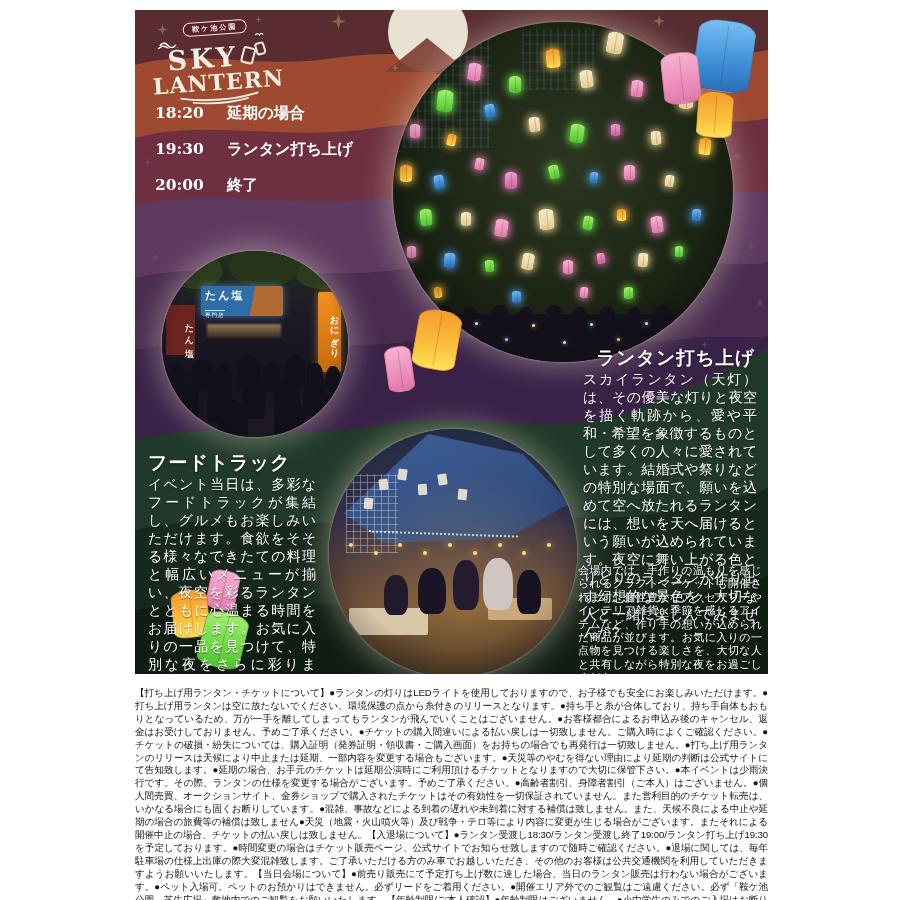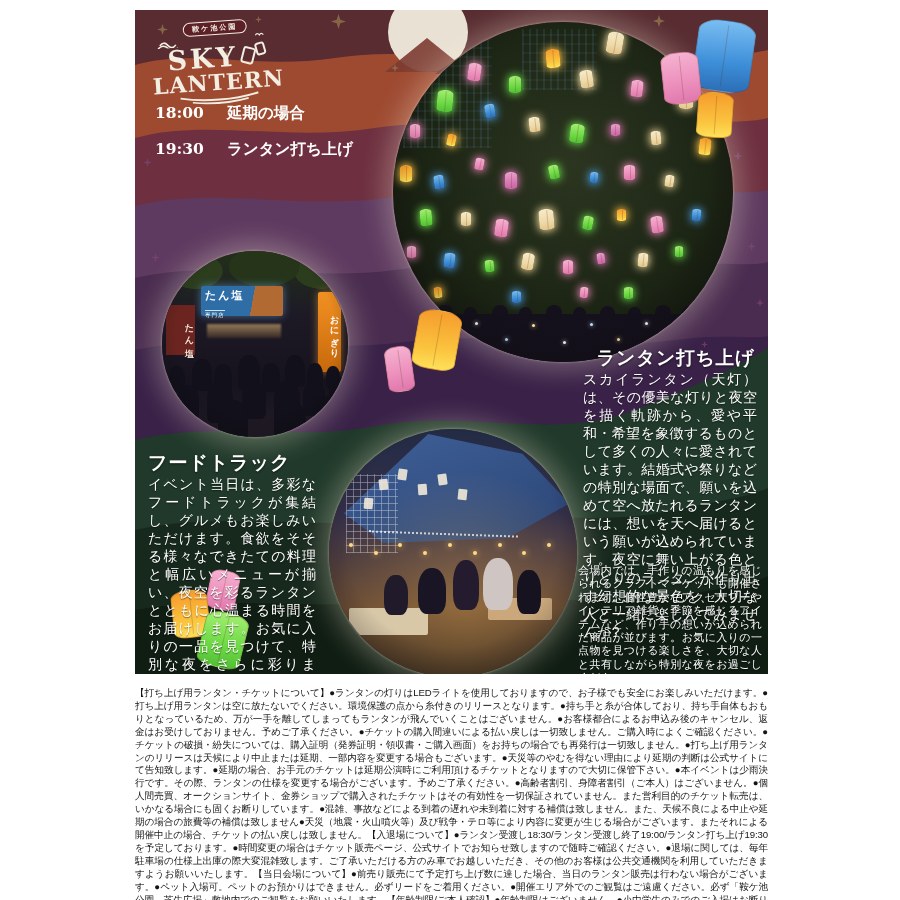--- a/index.html
+++ b/index.html
@@ -158,26 +158,30 @@
     </div>
     <div class="lantern">LANTERN</div>
     <svg width="90" height="12" viewBox="0 0 90 12">
       <path d="M6,3 C30,8 60,8 84,2" stroke="#f3eee2" stroke-width="2" fill="none"></path>
       <path d="M18,8 C38,11 55,11 74,7" stroke="#f3eee2" stroke-width="1.6" fill="none"></path>
     </svg>
   </div>
 
   <div class="schedule">
     <div class="row">
-      <span class="time">18:00</span>
+      <span class="time">18:20</span>
       <span>延期の場合</span>
     </div>
     <div class="row">
       <span class="time">19:30</span>
       <span>ランタン打ち上げ</span>
+    </div>
+    <div class="row">
+      <span class="time">20:00</span>
+      <span>終了</span>
     </div>
   </div>
 
   <div class="photo ph-big" id="bigphoto">
     <div class="bldg" style="left:3%;top:5%;width:26%;height:32%;"></div>
     <div class="bldg" style="left:38%;top:2%;width:22%;height:18%;"></div>
     <div class="lan lan-c" style="left: 63%; top: 3%; width: 16px; height: 22px; transform: rotate(10deg);"></div>
       <div class="lan lan-o" style="left: 45%; top: 8%; width: 14px; height: 19px; transform: rotate(-5deg);"></div>
       <div class="lan lan-p" style="left: 22%; top: 12%; width: 13px; height: 18px; transform: rotate(8deg);"></div>
       <div class="lan lan-g" style="left: 34%; top: 16%; width: 12px; height: 17px; transform: rotate(0deg);"></div>

